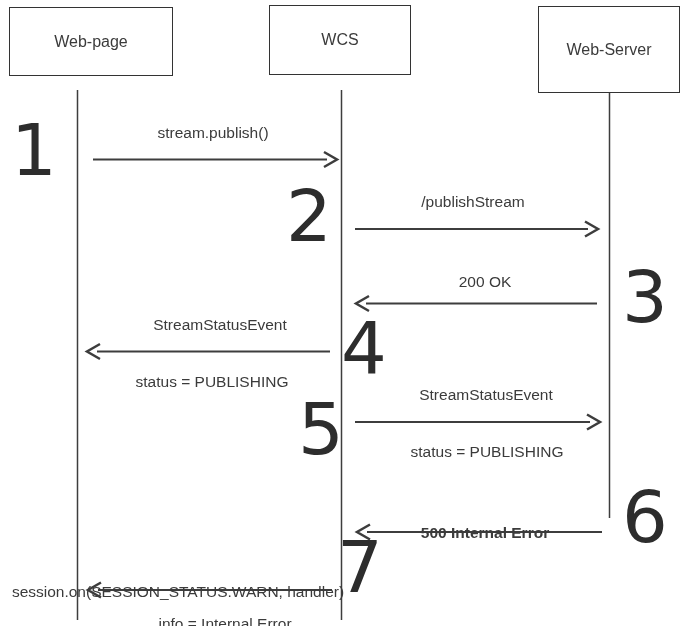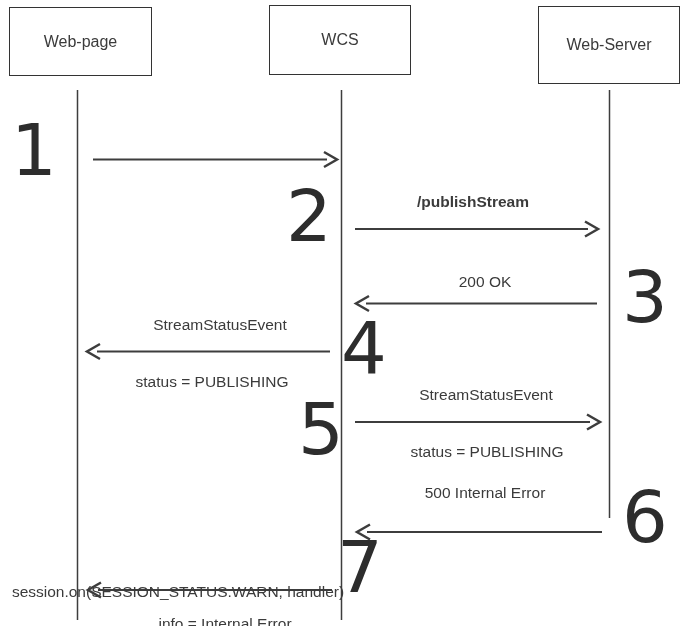--- a/index.html
+++ b/index.html
@@ -28,39 +28,39 @@
   .pbox {
     position: absolute;
     border: 1.5px solid #333333;
     background: var(--color-background);
     display: flex;
     align-items: center;
     justify-content: center;
     font-size: 16px;
     color: var(--color-text);
   }
-  .pbox-webpage   { left: 9px;   top: 7px; width: 143px; height: 69px; }
+  .pbox-webpage   { left: 9px;   top: 7px; width: 164px; height: 69px; }
   .pbox-wcs       { left: 269px; top: 5px; width: 142px; height: 70px; }
-  .pbox-webserver { left: 538px; top: 6px; width: 142px; height: 78px; }
+  .pbox-webserver { left: 538px; top: 6px; width: 142px; height: 87px; }
   .lbl {
     position: absolute;
     font-size: 15.5px;
     line-height: 17px;
     white-space: nowrap;
     transform: translateX(-50%);
     color: var(--color-text);
   }
   .l1  { left: 213px; top: 124px; }
-  .l2  { left: 473px; top: 193px; font-weight: bold; }
+  .l2  { left: 473px; top: 193px; }
   .l3  { left: 477px; top: 273px; margin-left: 8px; }
   .l4a { left: 220px; top: 316px; }
   .l4b { left: 212px; top: 373px; }
   .l5a { left: 486px; top: 386px; }
   .l5b { left: 487px; top: 443px; }
-  .l6  { left: 485px; top: 484px; }
+  .l6  { left: 485px; top: 524px; font-weight: bold; }
   .l7a { left: 178px; top: 555px; margin-top: 28px; }
   .l7b { left: 225px; top: 615px; }
   .num {
     position: absolute;
     font-family: "DejaVu Sans", sans-serif;
     font-size: 72px;
     line-height: 1;
     transform: translateX(-50%);
     color: var(--color-number);
   }
@@ -130,20 +130,21 @@
   </div>
 
   <div class="num n1">1</div>
   <div class="num n2">2</div>
   <div class="num n3">3</div>
   <div class="num n4">4</div>
   <div class="num n5">5</div>
   <div class="num n6">6</div>
   <div class="num n7">7</div>
 
+  <div class="lbl l1">stream.publish()</div>
   <div class="lbl l2">/publishStream</div>
   <div class="lbl l3">200 OK</div>
   <div class="lbl l4a">StreamStatusEvent</div>
   <div class="lbl l4b">status = PUBLISHING</div>
   <div class="lbl l5a">StreamStatusEvent</div>
   <div class="lbl l5b">status = PUBLISHING</div>
   <div class="lbl l6">500 Internal Error</div>
   <div class="lbl l7a">session.on(SESSION_STATUS.WARN, handler)</div>
   <div class="lbl l7b">info = Internal Error</div>
 

